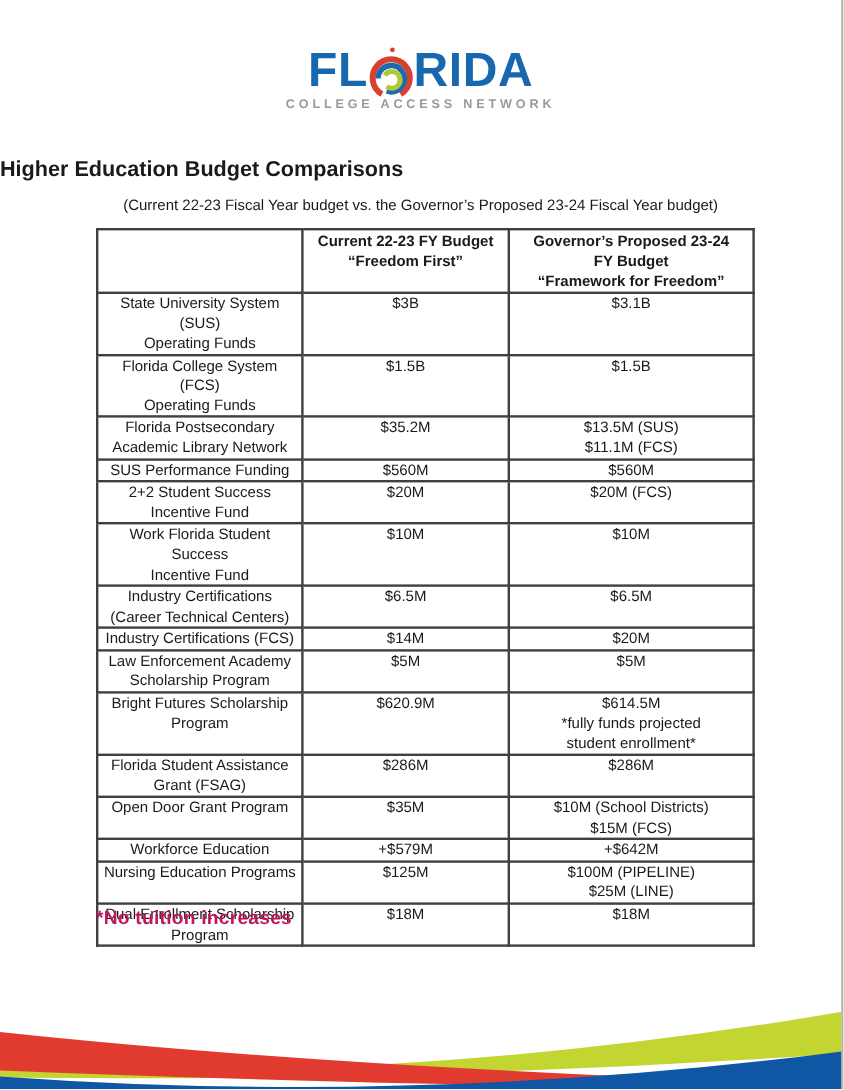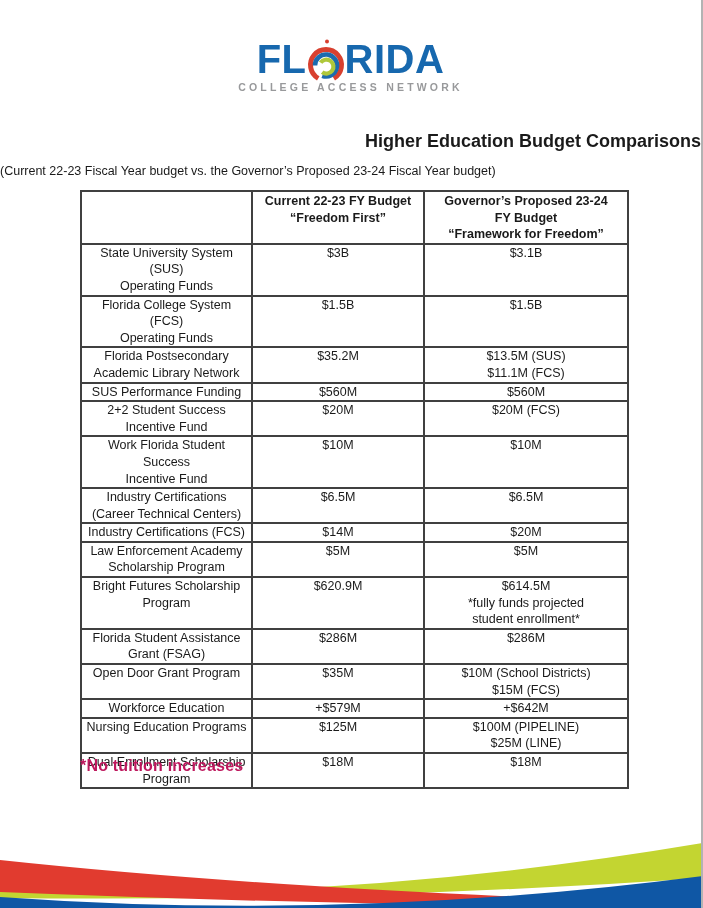--- a/index.html
+++ b/index.html
@@ -16,25 +16,25 @@
     color:#1768AE; font-weight:bold; font-size:40px; line-height:40px;
     letter-spacing:0.5px;
   }
   .logo-o { margin:0 -1px -5px -1px; }
   .logo-tagline {
     margin-top:2px; color:#98999B; font-weight:bold; font-size:10.5px;
     letter-spacing:3.2px; text-align:center;
   }
   
   .title {
-    position:absolute; top:131px; left:0; width:100%; text-align:right;
+    position:absolute; top:131px; left:0; width:100%; text-align:left;
     font-size:18px; font-weight:bold; color:#1a1a1a;
   }
   .subtitle {
-    position:absolute; top:164px; left:0; width:100%; text-align:left;
+    position:absolute; top:164px; left:0; width:100%; text-align:center;
     font-size:12.5px; color:#1a1a1a;
   }
   
   .budget-table {
     position:absolute; top:190px; left:80px; width:547px;
     border-collapse:collapse; table-layout:fixed;
   }
   .budget-table th, .budget-table td {
     border:2px solid #404040; font-size:12.5px; line-height:16.6px;
     text-align:center; vertical-align:top; white-space:pre-line;

